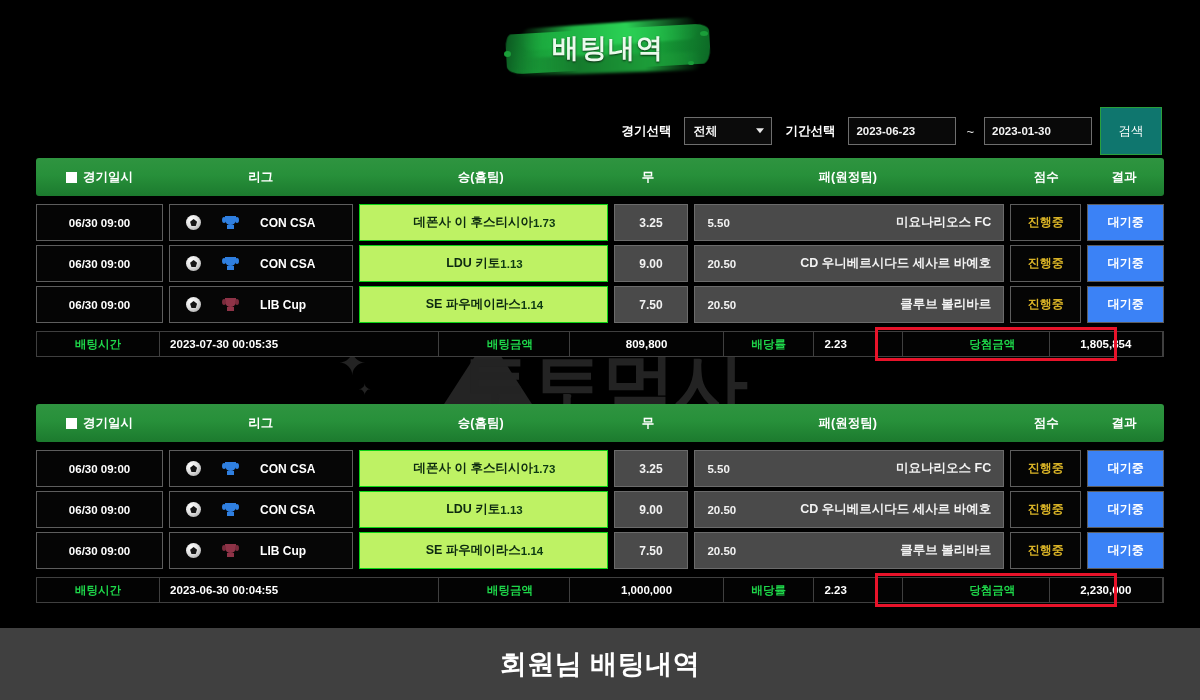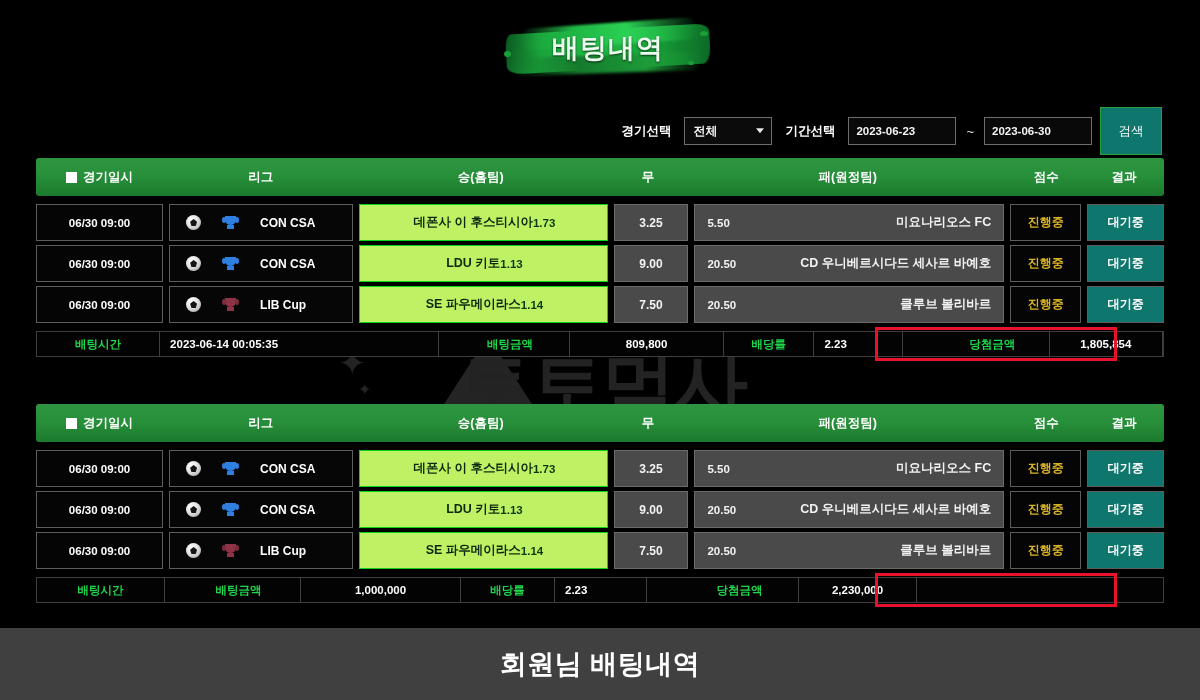--- a/index.html
+++ b/index.html
@@ -218,21 +218,21 @@
     padding: 0 12px 0 12px; font-size: 12.5px;
   }
   .m-away .odd { font-size: 11.5px; }
   .m-score {
     width: 76px; margin-right: 6px;
     background: #050505; border: 1px solid #5d5d5d;
     color: #d8b226; justify-content: center; font-size: 12px;
   }
   .m-result {
     width: 82px;
-    background: #0f766e; border: 1px solid #5d5d5d;
+    background: #3b82f6; border: 1px solid #5d5d5d;
     color: #ffffff; justify-content: center; font-size: 12px;
   }
 
   
   .summary {
     position: relative;
     display: flex; align-items: center;
     height: 26px; margin-top: 8px;
     border: 1px solid #3f3f3f;
     background: #030303;
@@ -298,21 +298,21 @@
     <div class="select-box">
       <span>전체</span>
       <span class="chev"></span>
     </div>
     <span class="f-label">기간선택</span>
     <div class="date-input">
       <span>2023-06-23</span>
     </div>
     <span class="dash">~</span>
     <div class="date-input">
-      <span>2023-06-30</span>
+      <span>2023-01-30</span>
     </div>
     <div class="search-btn">
       <span>검색</span>
     </div>
   </div>
 
   <div class="watermark">
     <span class="wm-spark" style="left:8px;top:16px;font-size:34px;">✦</span>
     <span class="wm-spark" style="left:44px;top:2px;font-size:20px;">✦</span>
     <span class="wm-spark" style="left:28px;top:52px;font-size:16px;">✦</span>
@@ -406,21 +406,21 @@
           <span class="odd">20.50</span>
           <span>클루브 볼리바르</span>
         </div>
         <div class="m-cell m-score">진행중</div>
         <div class="m-cell m-result">대기중</div>
       </div>
     </div>
 
     <div class="summary">
       <div class="s-cell s-label s-time-label">배팅시간</div>
-      <div class="s-cell s-value s-time-value">2023-06-14 00:05:35</div>
+      <div class="s-cell s-value s-time-value">2023-07-30 00:05:35</div>
       <div class="s-cell s-gap1"></div>
       <div class="s-cell s-label s-amt-label">배팅금액</div>
       <div class="s-cell s-value s-amt-value">809,800</div>
       <div class="s-cell s-label s-odd-label">배당률</div>
       <div class="s-cell s-value s-odd-value">2.23</div>
       <div class="s-cell s-gap2"></div>
       <div class="s-cell s-label s-win-label">당첨금액</div>
       <div class="s-cell s-value s-win-value">1,805,854</div>
       <div class="s-cell s-tail"></div>
       <div class="redbox redbox-1"></div>
@@ -513,20 +513,21 @@
           <span class="odd">20.50</span>
           <span>클루브 볼리바르</span>
         </div>
         <div class="m-cell m-score">진행중</div>
         <div class="m-cell m-result">대기중</div>
       </div>
     </div>
 
     <div class="summary">
       <div class="s-cell s-label s-time-label">배팅시간</div>
+      <div class="s-cell s-value s-time-value">2023-06-30 00:04:55</div>
       <div class="s-cell s-gap1"></div>
       <div class="s-cell s-label s-amt-label">배팅금액</div>
       <div class="s-cell s-value s-amt-value">1,000,000</div>
       <div class="s-cell s-label s-odd-label">배당률</div>
       <div class="s-cell s-value s-odd-value">2.23</div>
       <div class="s-cell s-gap2"></div>
       <div class="s-cell s-label s-win-label">당첨금액</div>
       <div class="s-cell s-value s-win-value">2,230,000</div>
       <div class="s-cell s-tail"></div>
       <div class="redbox redbox-2"></div>

